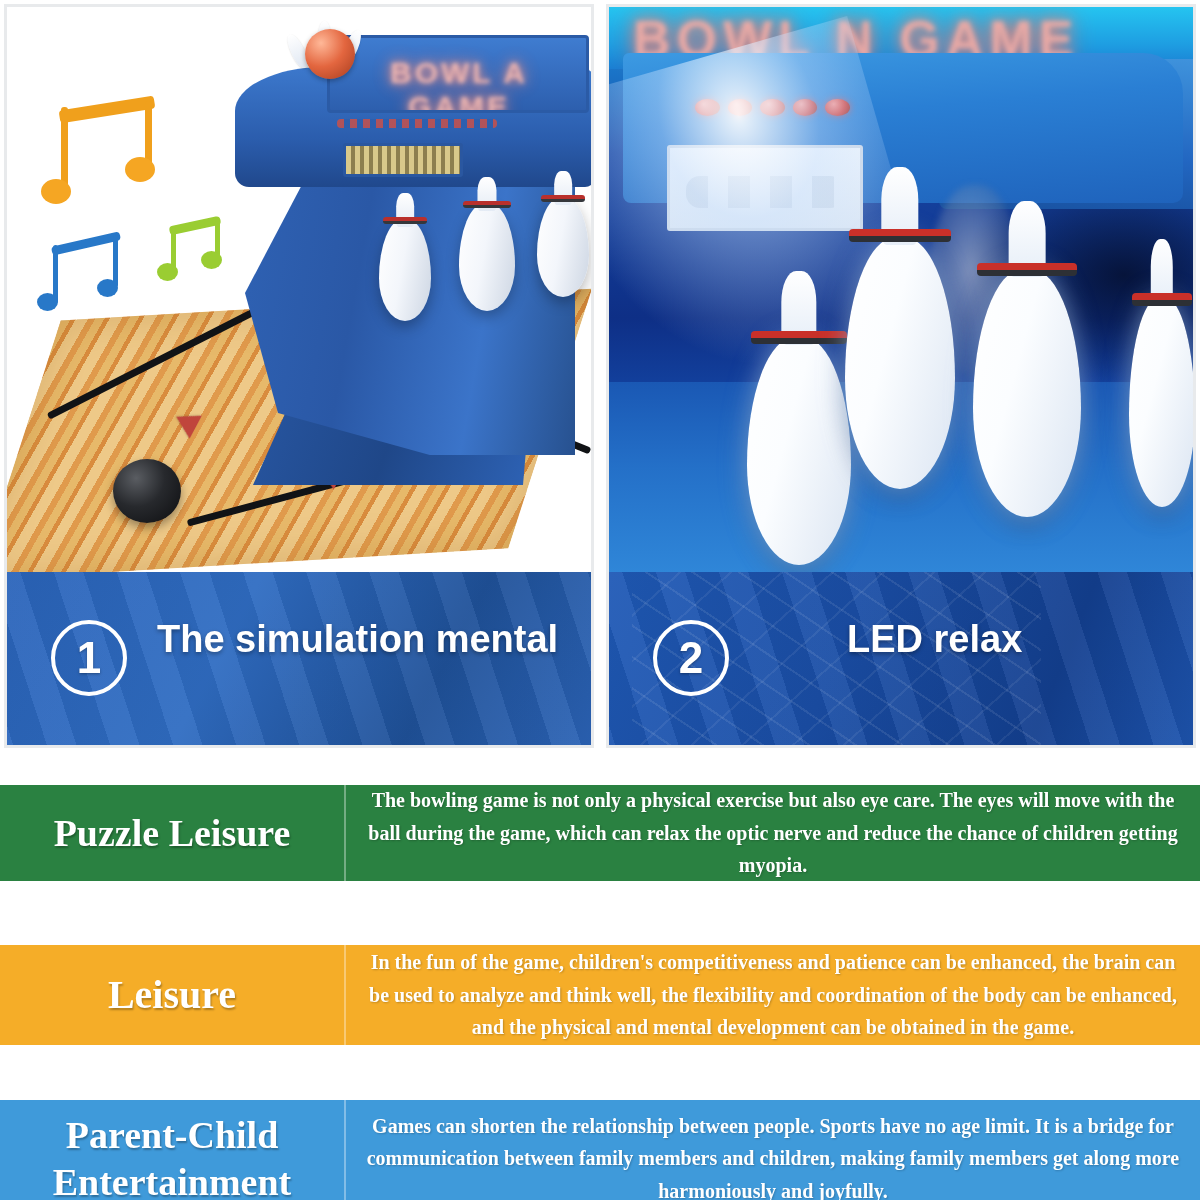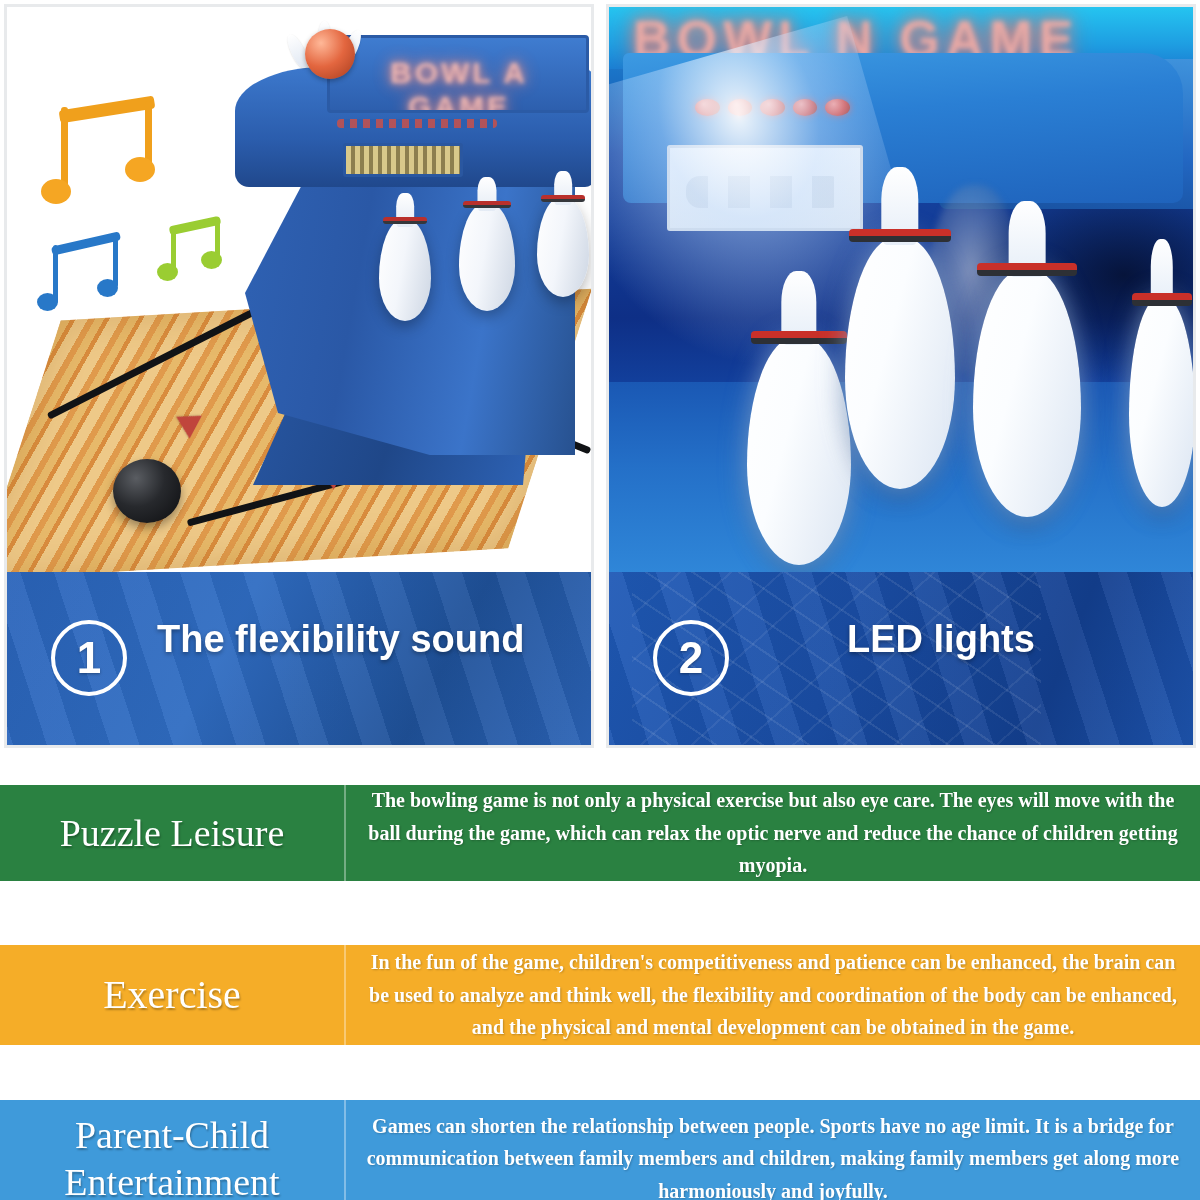--- a/index.html
+++ b/index.html
@@ -255,21 +255,21 @@
   
   .rows { position: absolute; left: 0; right: 0; top: 785px; bottom: 0; }
   .frow {
     position: absolute; left: 0; right: 0; display: flex; align-items: stretch;
     color: #ffffff;
   }
   .frow .label {
     width: 346px; flex: 0 0 346px;
     display: flex; align-items: center; justify-content: center;
     text-align: center; padding: 4px 10px;
-    font-family: "Liberation Serif", serif; font-weight: 400;
+    font-family: "Liberation Serif", serif; font-weight: 700;
     font-size: 38px; line-height: 1.18;
     text-shadow: 1px 2px 2px rgba(0,0,0,.3);
     border-right: 2px solid rgba(255,255,255,.35);
   }
   .frow .body {
     flex: 1 1 auto; display: flex; align-items: center; justify-content: center;
     padding: 18px 16px;
     font-family: "Liberation Serif", serif; font-weight: 700;
     font-size: 20px; line-height: 1.62; text-align: center;
     text-shadow: 1px 1px 2px rgba(0,0,0,.22);
@@ -341,21 +341,21 @@
           <div class="stem" style="left:14px; top:8px;  height:44px; background:#9acd32;"></div>
           <div class="stem" style="left:58px; top:0px;  height:38px; background:#9acd32;"></div>
           <div class="head" style="left:0px;  top:44px; background:#9acd32;"></div>
           <div class="head" style="left:44px; top:32px; background:#9acd32;"></div>
         </div>
       </div>
 
       <div class="caption cap1">
         <div class="cap-streak"></div>
         <div class="cap-num">1</div>
-        <div class="cap-title">The flexibility sound</div>
+        <div class="cap-title">The simulation mental</div>
       </div>
     </div>
 
     <div class="panel">
       <div class="photo">
         <div class="p2-bg"></div>
         <div class="p2-floor"></div>
         <div class="p2-dark"></div>
 
         <div class="p2-marquee">
@@ -398,34 +398,34 @@
         <div class="bigpin" style="left:520px; top:290px; width:66px; height:210px;">
           <div class="neck" style="top:-58px; height:66px;"></div>
           <div class="band" style="top:-4px;"></div>
         </div>
       </div>
 
       <div class="caption cap2">
         <div class="cap-streak"></div>
         <div class="cap-sketch"></div>
         <div class="cap-num">2</div>
-        <div class="cap-title">LED lights</div>
+        <div class="cap-title">LED relax</div>
       </div>
     </div>
   </div>
 
   <div class="rows">
 
     <div class="frow row-green">
       <div class="label">Puzzle Leisure</div>
       <div class="body">The bowling game is not only a physical exercise but also eye care. The eyes will move with the ball during the game, which can relax the optic nerve and reduce the chance of children getting myopia.</div>
     </div>
 
     <div class="frow row-orange">
-      <div class="label">Exercise</div>
+      <div class="label">Leisure</div>
       <div class="body">In the fun of the game, children's competitiveness and patience can be enhanced, the brain can be used to analyze and think well, the flexibility and coordination of the body can be enhanced, and the physical and mental development can be obtained in the game.</div>
     </div>
 
     <div class="frow row-blue">
       <div class="label">Parent-Child Entertainment</div>
       <div class="body">Games can shorten the relationship between people. Sports have no age limit. It is a bridge for communication between family members and children, making family members get along more harmoniously and joyfully.</div>
     </div>
   </div>
 </div>
 

